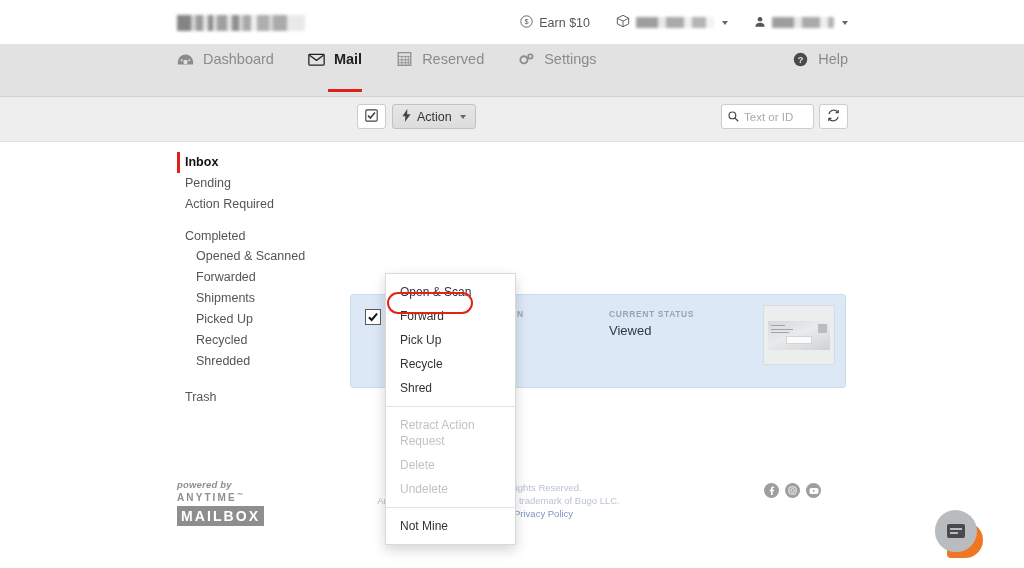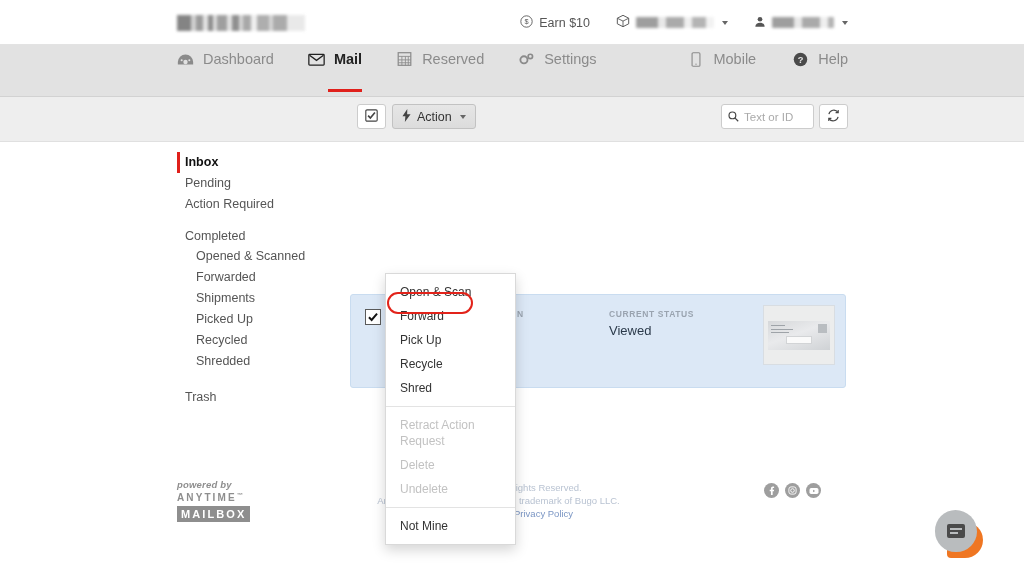--- a/index.html
+++ b/index.html
@@ -145,21 +145,21 @@
     position: absolute; left: 387px; top: 150px; width: 86px; height: 22px;
     border: 2.5px solid #e2231a; border-radius: 12px; z-index: 41; pointer-events: none;
   }
 
   
   .footer { position: absolute; left:0; bottom: 0; width: 997px; height: 99px; background: #fff; }
   .pb-logo { position:absolute; left: 177px; top: 10px; width: 76px; }
   .pb-text { font-size: 9.5px; font-style: italic; font-weight: bold; color: #8e8e8e; letter-spacing: .2px;}
   .pb-anytime { font-size: 10px; letter-spacing: 2.1px; color:#8e8e8e; font-weight: bold; margin-top: 2px;}
   .pb-mailbox {
-    display:inline-block; background:#8e8e8e; color:#fff; font-size: 11px;
+    display:inline-block; background:#8e8e8e; color:#fff; font-size: 14px;
     letter-spacing: 2.1px; font-weight: bold; padding: 2px 4px; margin-top: 3px;
   }
   .foot-center { position:absolute; left:0; right:0; top: 12px; text-align:center; }
   .foot-line { font-size: 9.5px; color: #b9c3d2; line-height: 13px; }
   .foot-link { color: #7b96c4; text-decoration: none; }
   .socials { position:absolute; right: 176px; top: 14px; display:flex; gap: 6px; }
   .soc {
     width: 15px; height: 15px; border-radius: 50%; background:#9e9e9e;
     display:flex; align-items:center; justify-content:center; color:#fff; cursor:pointer;
   }
@@ -268,29 +268,20 @@
               <circle cx="7" cy="9" r="4.2" fill="none" stroke="currentColor" stroke-width="2.2"></circle>
               <circle cx="14.5" cy="5" r="2.6" fill="none" stroke="currentColor" stroke-width="2"></circle>
             </svg>
         </span>
         <span>Settings</span>
       </div>
 
     </div>
 
     <div class="nav-right">
-      <div class="nav-item">
-        <span class="nav-ico">
-          <svg width="10" height="15" viewBox="0 0 10 16">
-              <rect x=".8" y=".8" width="8.4" height="14.4" rx="1.2" fill="none" stroke="currentColor" stroke-width="1.2"></rect>
-              <circle cx="5" cy="13" r=".7" fill="currentColor"></circle>
-            </svg>
-        </span>
-        <span>Mobile</span>
-      </div>
       <div class="nav-item">
         <span class="nav-ico">
           <svg width="15" height="15" viewBox="0 0 16 16">
               <circle cx="8" cy="8" r="7.2" fill="#4a4a4a"></circle>
               <text x="8" y="11.6" font-size="10" font-weight="bold" text-anchor="middle" fill="#e2e2e2" font-family="Liberation Sans, sans-serif">?</text>
             </svg>
         </span>
         <span>Help</span>
       </div>
     </div>

